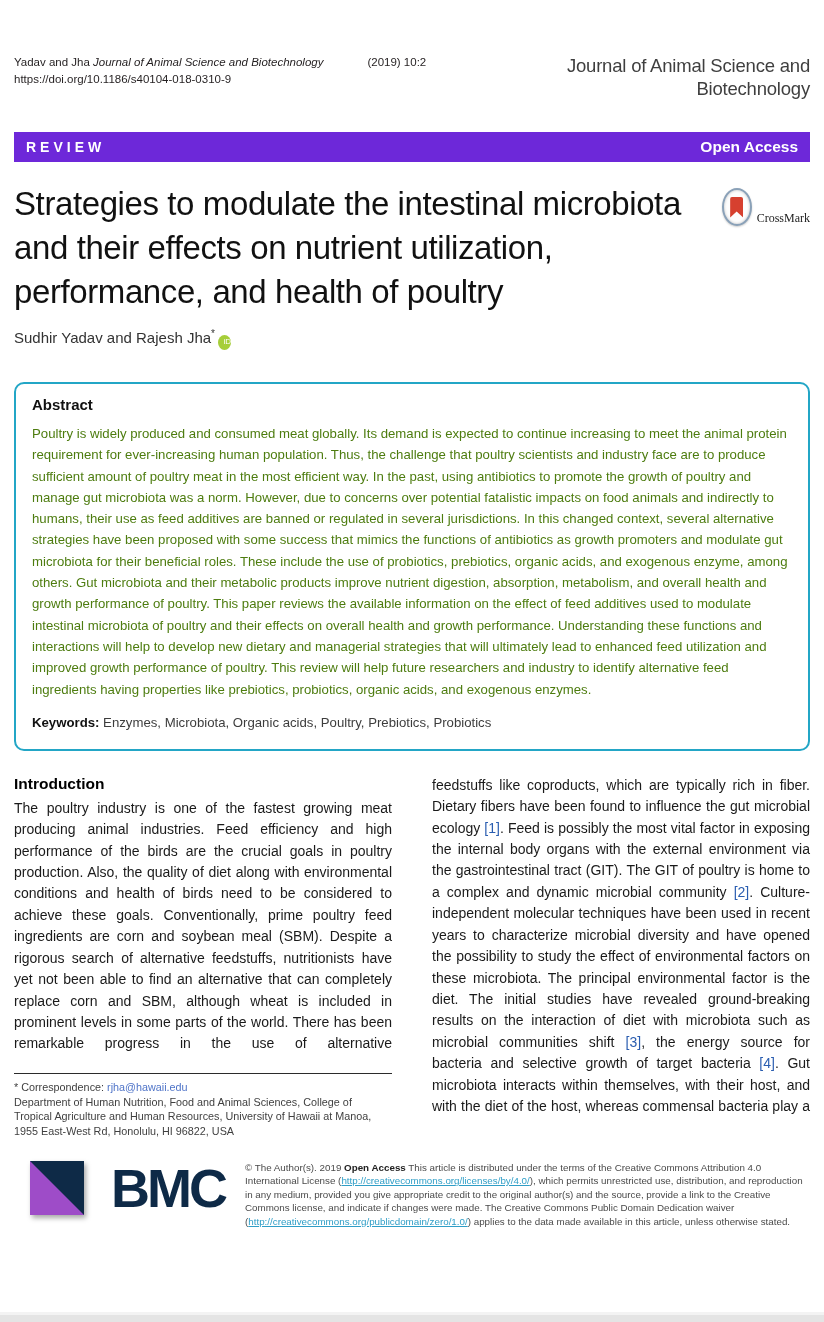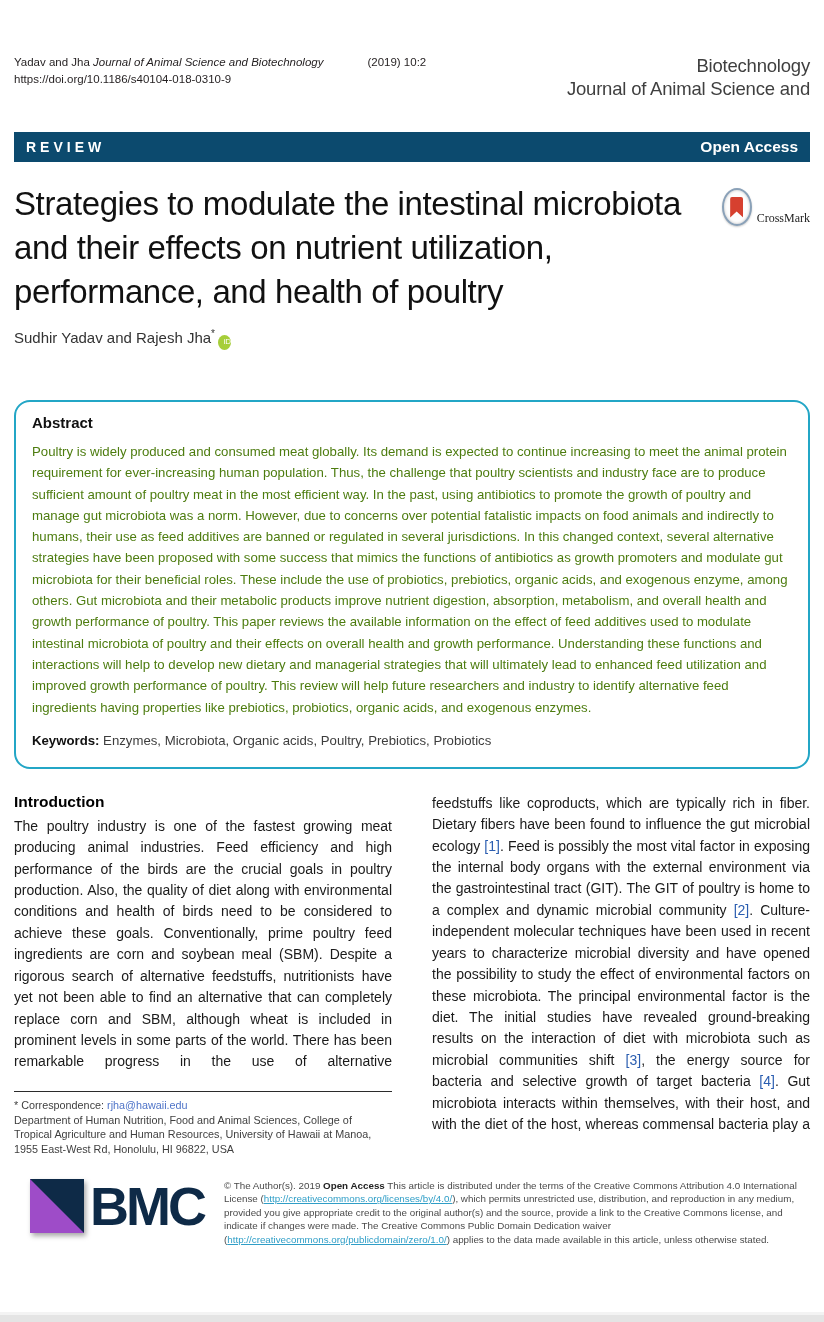--- a/index.html
+++ b/index.html
@@ -18,21 +18,21 @@
   .top-header { display: flex; justify-content: space-between; align-items: flex-start; }
   .cite-block { font-size: 11.5px; line-height: 16px; color: #231f20; }
   .cite-journal { font-style: italic; }
   .cite-issue { margin-left: 44px; }
   .doi-line { margin-top: 1px; }
   .journal-name { text-align: right; font-size: 18.5px; line-height: 23px; color: #3f3f3f; letter-spacing: -0.2px; }
 
   
   .banner {
     margin-top: 32px; height: 30px;
-    background: #0c4a6e;
+    background: #6d28d9;
     display: flex; justify-content: space-between; align-items: center;
     padding: 0 12px; color: #ffffff;
   }
   .banner .review { font-weight: bold; font-size: 14px; letter-spacing: 4px; }
   .banner .open-access { font-weight: bold; font-size: 15.5px; }
 
   
   .title-row { position: relative; margin-top: 20px; }
   h1.article-title {
     margin: 0; font-weight: 400; font-size: 33px; line-height: 44px;
@@ -55,21 +55,21 @@
   .authors-line { margin-top: 14px; font-size: 15px; color: #333; }
   .authors-line sup { font-size: 10px; color: #333; }
   .orcid {
     display: inline-block; width: 13px; height: 15px; border-radius: 50%;
     background: #a6ce39; color: #fff; font-size: 8px; font-weight: normal;
     text-align: right; line-height: 13px; margin-left: 3px; vertical-align: -1px; cursor: pointer;
   }
 
   
   .abstract-box {
-    margin-top: 50px; border: 2px solid #23a6c6; border-radius: 16px;
+    margin-top: 32px; border: 2px solid #23a6c6; border-radius: 10px;
     padding: 12px 16px 16px 16px;
   }
   .abstract-heading { margin: 0 0 10px 0; font-size: 15px; font-weight: bold; color: #111; }
   .abstract-text { margin: 0; font-size: 13.2px; line-height: 21.3px; color: #4d7c0f; }
   .keywords-line { margin-top: 13px; font-size: 13.2px; line-height: 20px; color: #3d3d3d; }
   .keywords-label { font-weight: bold; color: #111; }
 
   
   .columns { margin-top: 24px; display: flex; gap: 40px; }
   .col { width: 386px; }
@@ -80,21 +80,21 @@
   }
   .ref { color: #2a5db0; cursor: pointer; }
 
   
   .footnote { margin-top: 18px; border-top: 1px solid #2b2b2b; padding-top: 6px;
     font-size: 10.8px; line-height: 14.8px; color: #3f3f3f; }
   .email-link { color: #4f74c8; cursor: pointer; }
 
   
   .footer { margin-top: 22px; display: flex; align-items: flex-start; gap: 20px; padding-left: 16px; }
-  .bmc-logo { display: flex; align-items: center; gap: 6px; }
+  .bmc-logo { display: flex; align-items: center; gap: 27px; }
   .bmc-mark {
     width: 54px; height: 54px; background: #0e2a47; position: relative;
     box-shadow: 2px 3px 5px rgba(0,0,0,.35);
   }
   .bmc-mark::after {
     content: ""; position: absolute; inset: 0; background: #9e4cc8;
     clip-path: polygon(0 0, 0 100%, 100% 100%);
   }
   .bmc-text { font-size: 54px; font-weight: bold; color: #0e2a47; letter-spacing: -3px; line-height: 54px; }
   .copyright { width: 588px; font-size: 9.8px; line-height: 13.4px; color: #4a4a4a; }
@@ -111,22 +111,22 @@
 <div class="page">
 
   <header class="top-header">
     <div class="cite-block">
       <div>
         <span>Yadav and Jha </span><span class="cite-journal">Journal of Animal Science and Biotechnology</span><span class="cite-issue">(2019) 10:2</span>
       </div>
       <div class="doi-line">https://doi.org/10.1186/s40104-018-0310-9</div>
     </div>
     <div class="journal-name">
+      <div>Journal of Animal Science and</div>
       <div>Biotechnology</div>
-      <div>Journal of Animal Science and</div>
     </div>
   </header>
 
   <div class="banner">
     <span class="review">REVIEW</span>
     <span class="open-access">Open Access</span>
   </div>
 
   <div class="title-row">
     <h1 class="article-title">Strategies to modulate the intestinal microbiota and their effects on nutrient utilization, performance, and health of poultry</h1>

